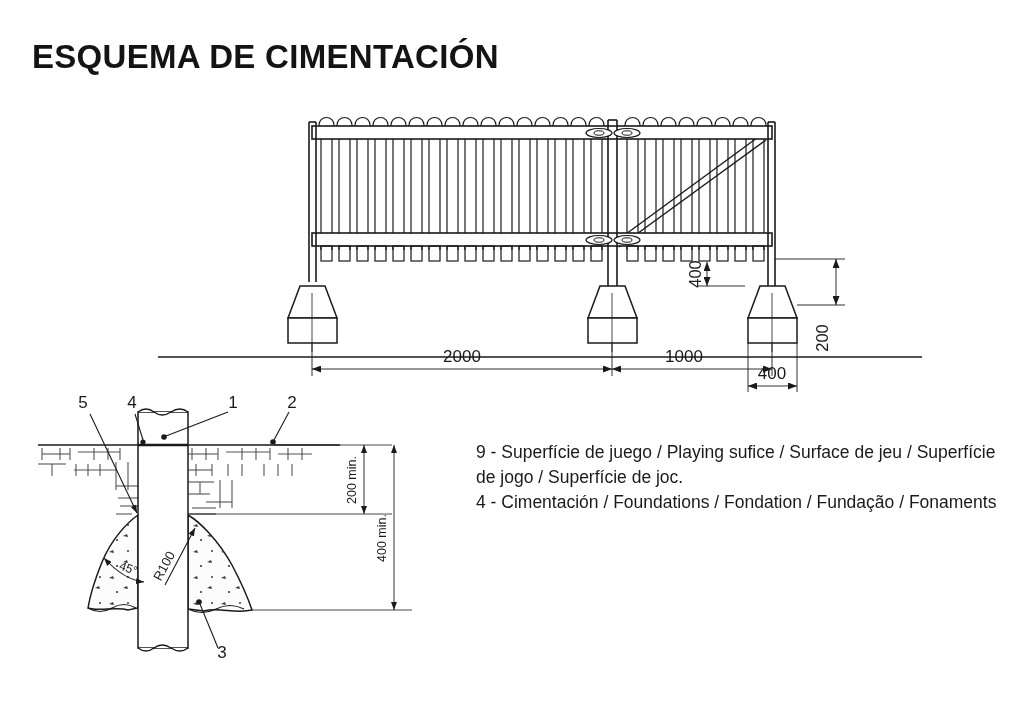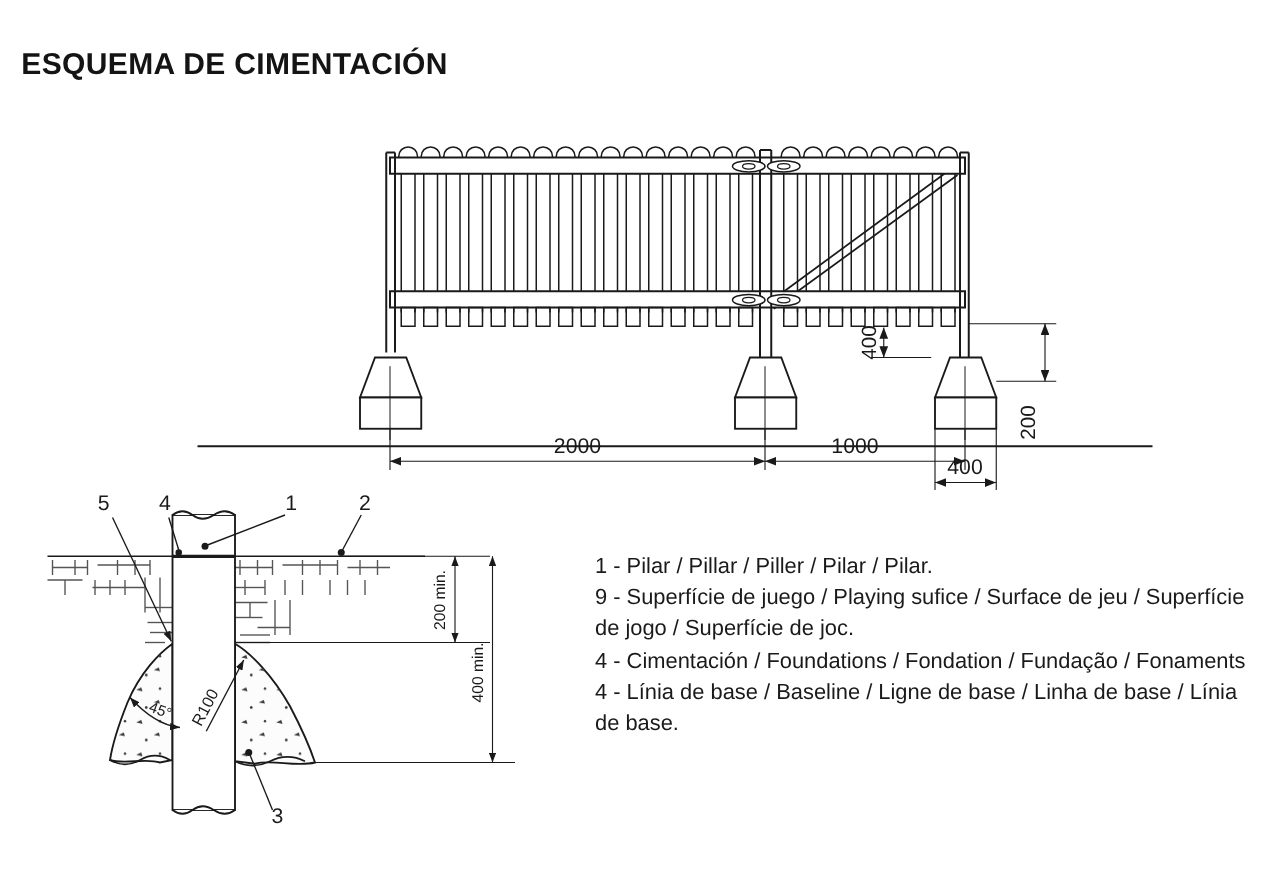--- a/index.html
+++ b/index.html
@@ -10,23 +10,23 @@
   body {
     width: 1024px;
     height: 707px;
     position: relative;
     overflow: hidden;
     font-family: "Liberation Sans", sans-serif;
     color: #1a1a1a;
   }
   #page-title {
     position: absolute;
-    left: 17px;
+    left: 32px;
     top: 38px;
-    font-size: 24px;
+    font-size: 33px;
     font-weight: bold;
     letter-spacing: 0.3px;
     color: #141414;
     white-space: nowrap;
   }
   #elevation-drawing {
     position: absolute;
     left: 0px;
     top: 90px;
     width: 1024px;
@@ -425,17 +425,15 @@
   </g>
 
   <g>
     <line x1="232" y1="220" x2="392" y2="220" stroke="#1a1a1a" stroke-width="0.8"></line>
     <line x1="374" y1="55" x2="374" y2="220" stroke="#1a1a1a" stroke-width="0.9" marker-start="url(#arrStartDt)" marker-end="url(#arrEndDt)"></line>
     <text x="366" y="148" font-size="12.5" text-anchor="middle" transform="rotate(-90 366 148)">400 min.</text>
   </g>
 </svg>
 
 <div id="legend-block">
-  <div class="legend-line">1 - Pilar / Pillar / Piller / Pilar / Pilar.</div>
   <div class="legend-line">9 - Superfície de juego / Playing sufice / Surface de jeu / Superfície de jogo / Superfície de joc.</div>
   <div class="legend-line">4 - Cimentación / Foundations / Fondation / Fundação / Fonaments</div>
-  <div class="legend-line">4 - Línia de base / Baseline / Ligne de base / Linha de base / Línia de base.</div>
 </div>
 
 </body></html>

